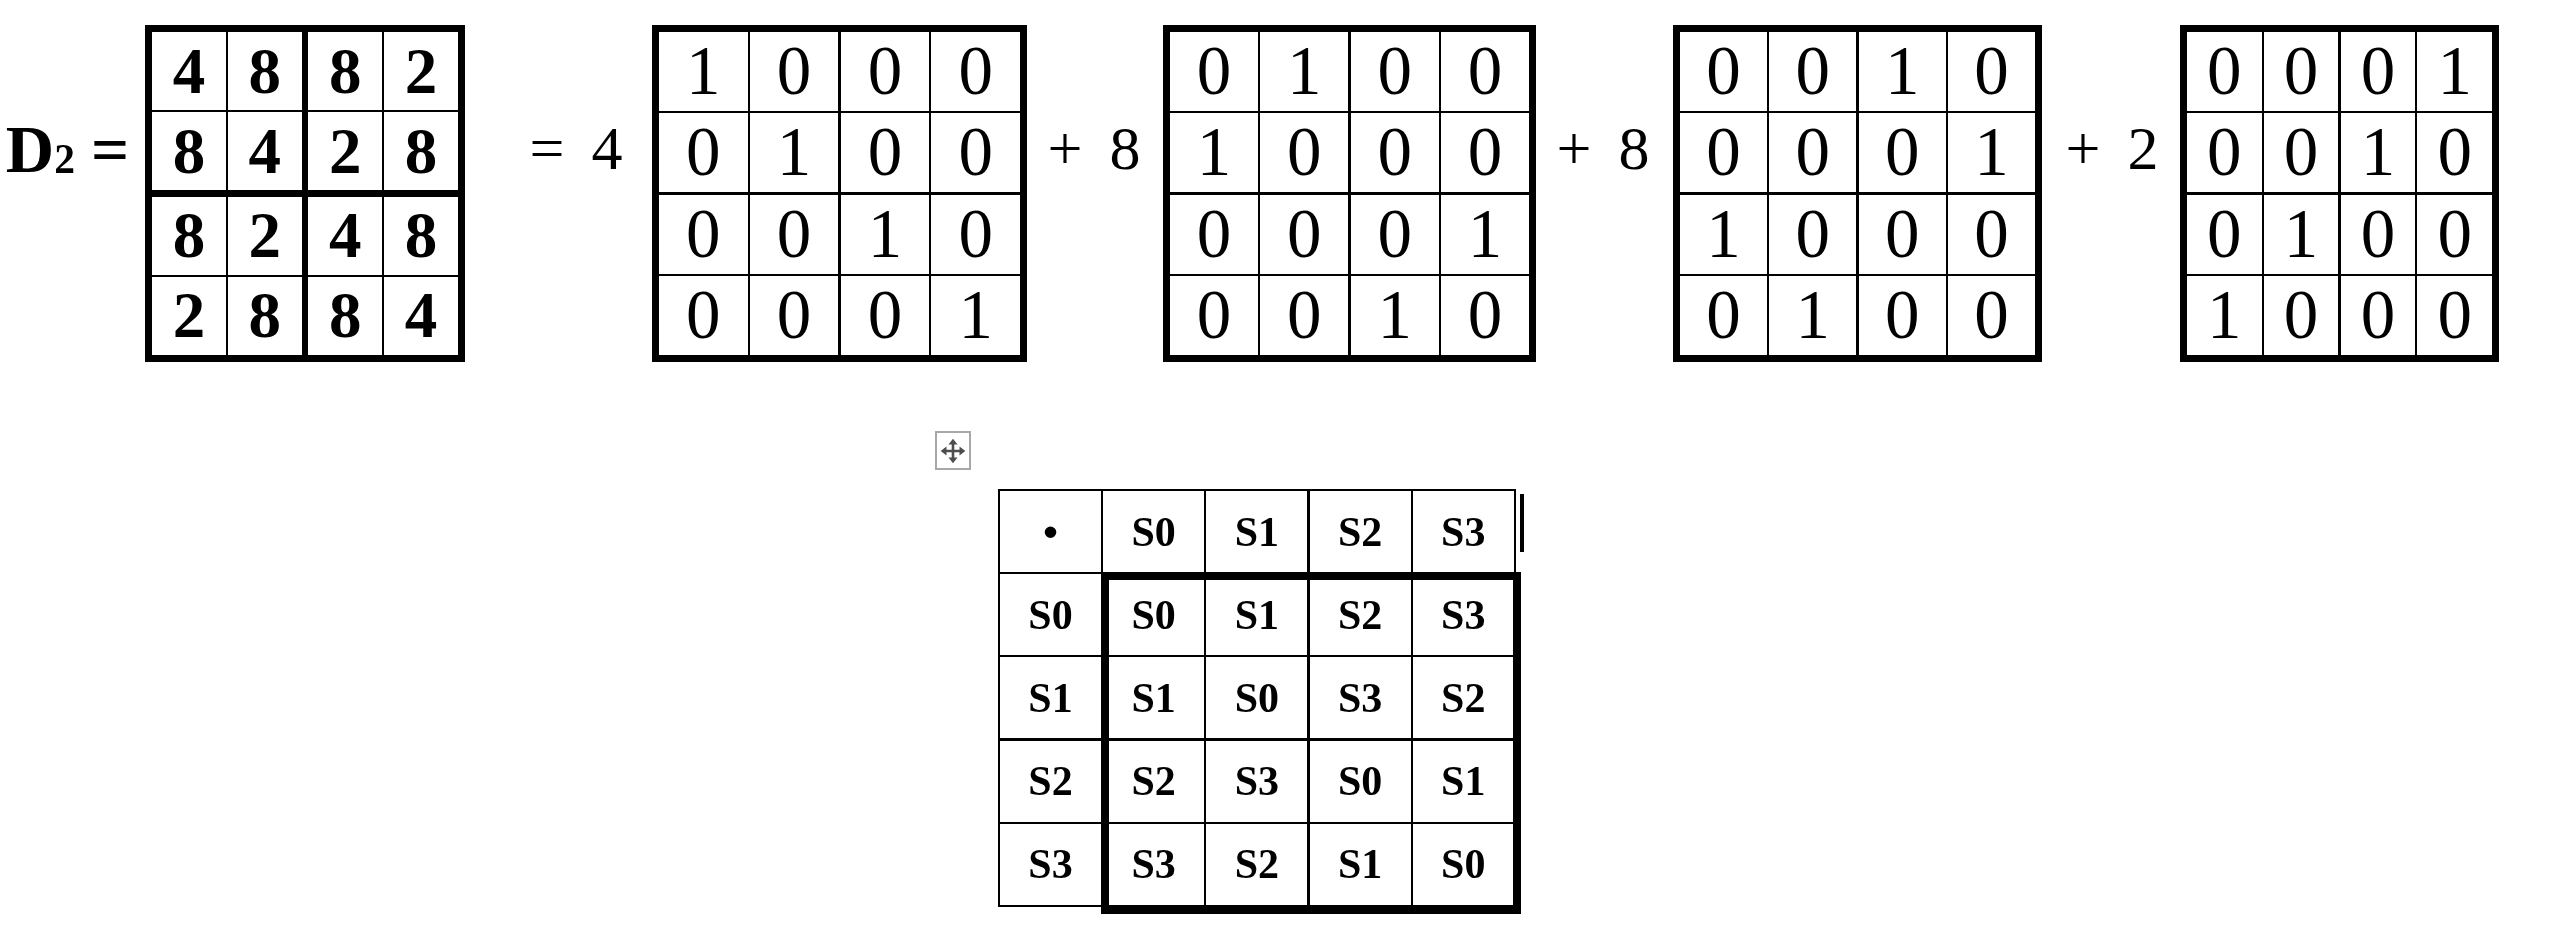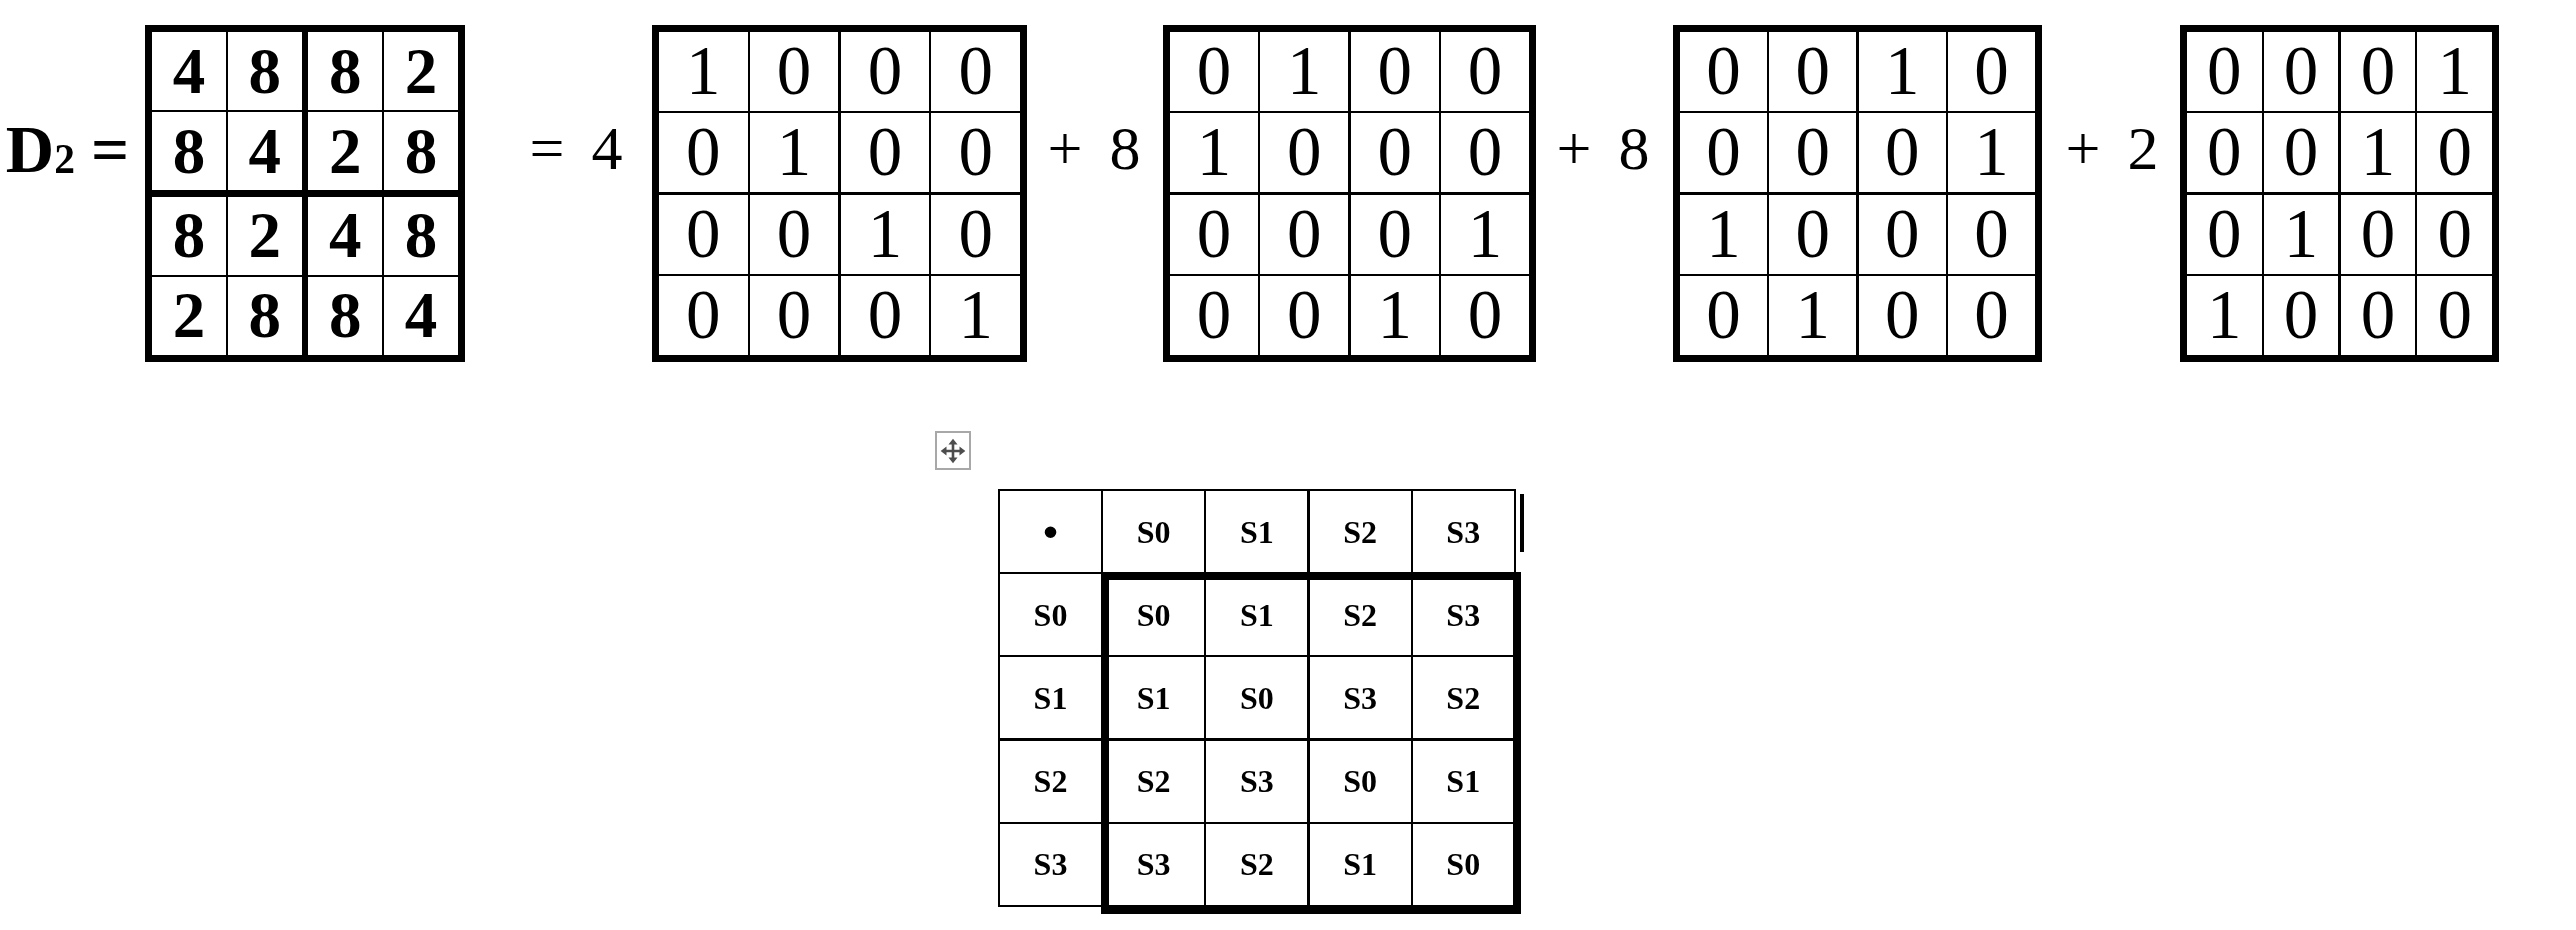--- a/index.html
+++ b/index.html
@@ -37,21 +37,21 @@
   
   .handle{position:absolute;left:935px;top:431px;width:36px;height:39px;background:#fff;
           border:2.2px solid #a8a8a8;box-sizing:border-box;display:flex;align-items:center;
           justify-content:center;cursor:move;}
 
   
   .ctable{position:absolute;left:998px;top:489px;display:grid;
           grid-template-columns:repeat(5,101px);grid-template-rows:repeat(5,81px);
           gap:2.2px;background:#000;border:2.9px solid #000;}
   .ccell{background:#fff;display:flex;align-items:center;justify-content:center;
-         font-weight:bold;font-size:32px;line-height:1;}
+         font-weight:bold;font-size:42px;line-height:1;}
   .ccell.corner{font-size:43px;}
   .thick-overlay{position:absolute;left:101px;top:81px;width:420px;height:342px;
                  border:8px solid #000;box-sizing:border-box;pointer-events:none;background:transparent;}
 
   
   .caret-mark{position:absolute;left:1520px;top:494px;width:3.6px;height:58px;background:#000;}
 </style>
 </head>
 <body>
 

